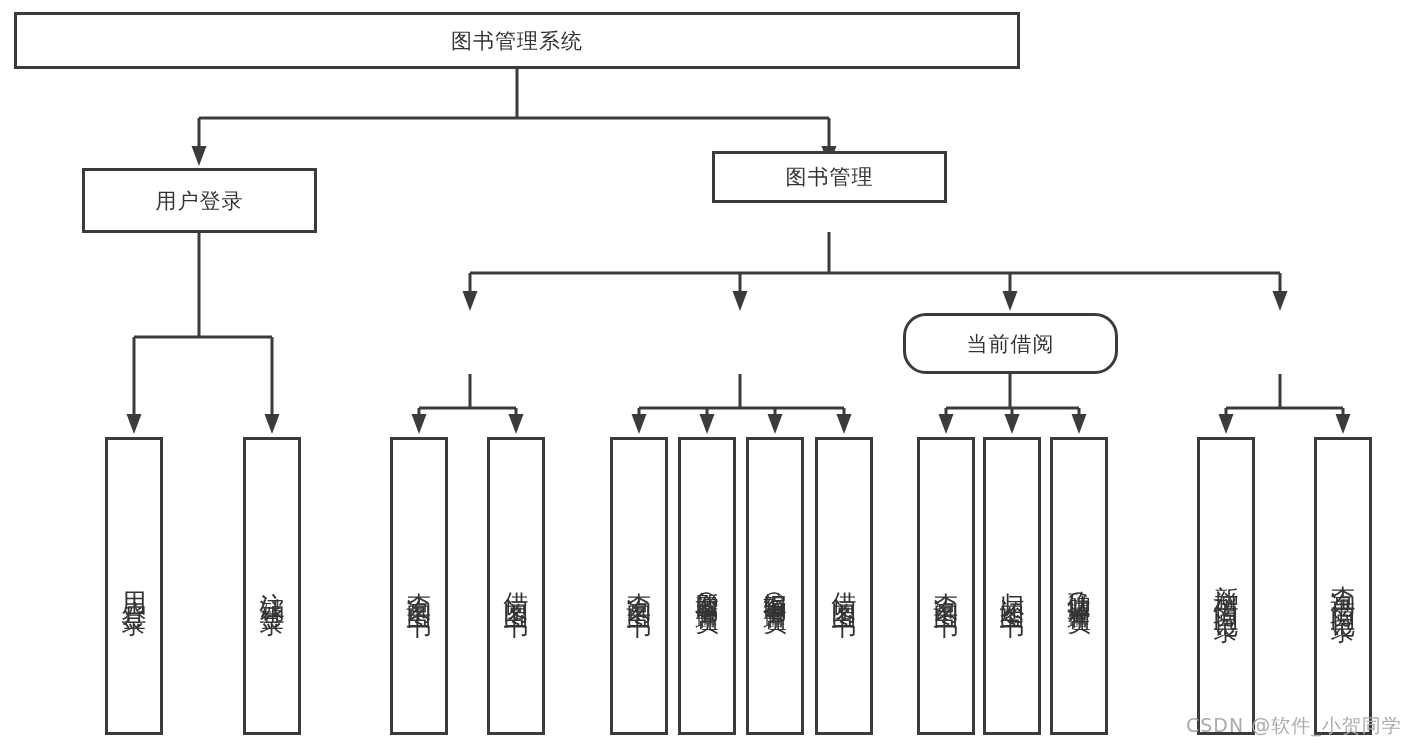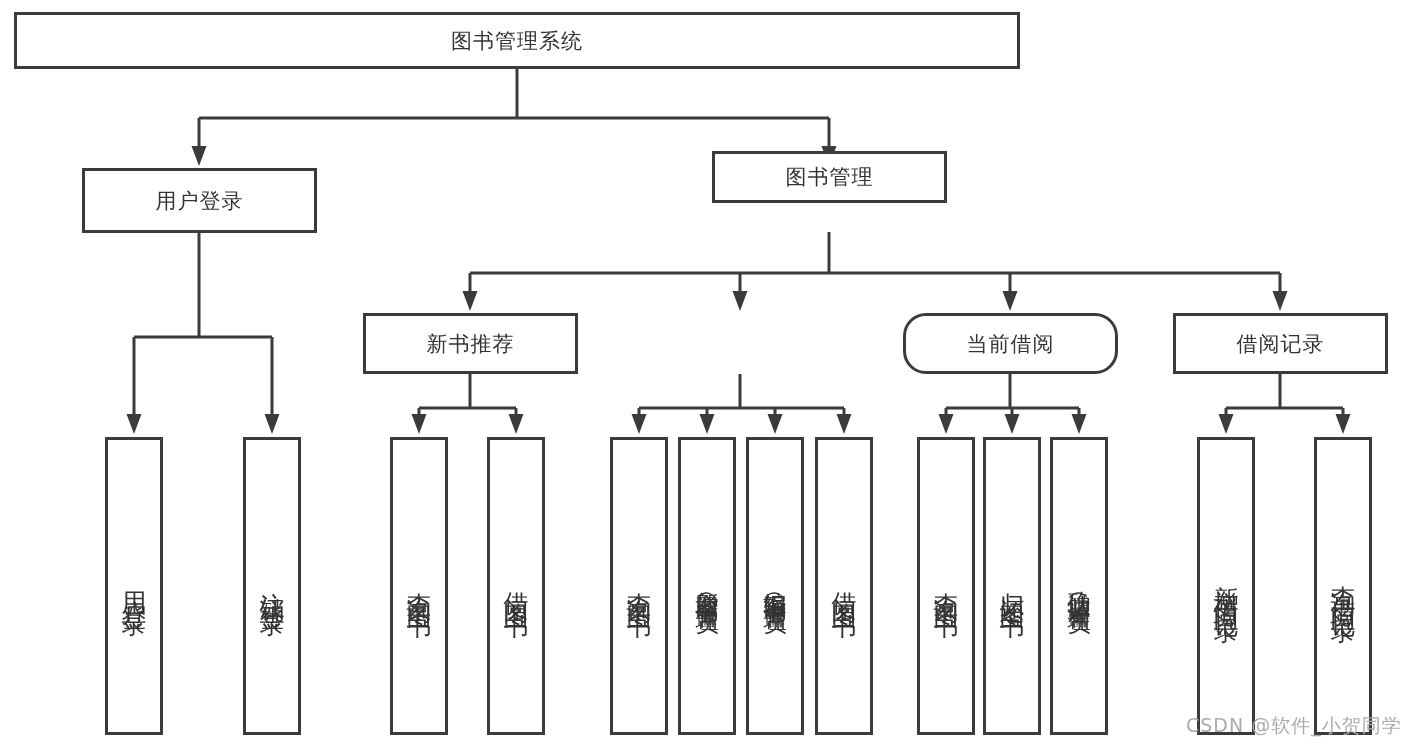--- a/index.html
+++ b/index.html
@@ -131,23 +131,21 @@
       <polygon points="1218.5,414 1233.5,414 1226,434"></polygon>
       <polygon points="1335.5,414 1350.5,414 1343,434"></polygon>
     </g>
   </svg>
 
   <div class="node h-node" style="left:14px; top:12px; width:1006px; height:57px;">图书管理系统</div>
 
   <div class="node h-node" style="left:82px; top:168px; width:235px; height:65px;">用户登录</div>
   <div class="node h-node" style="left:712px; top:151px; width:235px; height:52px;">图书管理</div>
 
-  <div class="node h-node" style="left:363px; top:313px; width:215px; height:61px;">新书推荐</div>
   <div class="node h-node" style="left:903px; top:313px; width:215px; height:61px;border-radius:23px;">当前借阅</div>
-  <div class="node h-node" style="left:1173px; top:313px; width:215px; height:61px;">借阅记录</div>
 
   <div class="node v-node" style="left:105px;">用户登录</div>
   <div class="node v-node" style="left:243px;">注销登录</div>
 
   <div class="node v-node" style="left:390px;">查询图书</div>
   <div class="node v-node" style="left:487px;">借阅图书</div>
 
   <div class="node v-node" style="left:610px;">查询图书</div>
   <div class="node v-node v-long" style="left:678px;">新增图书（管理员）</div>
   <div class="node v-node v-long" style="left:746px;">编辑图书（管理员）</div>

